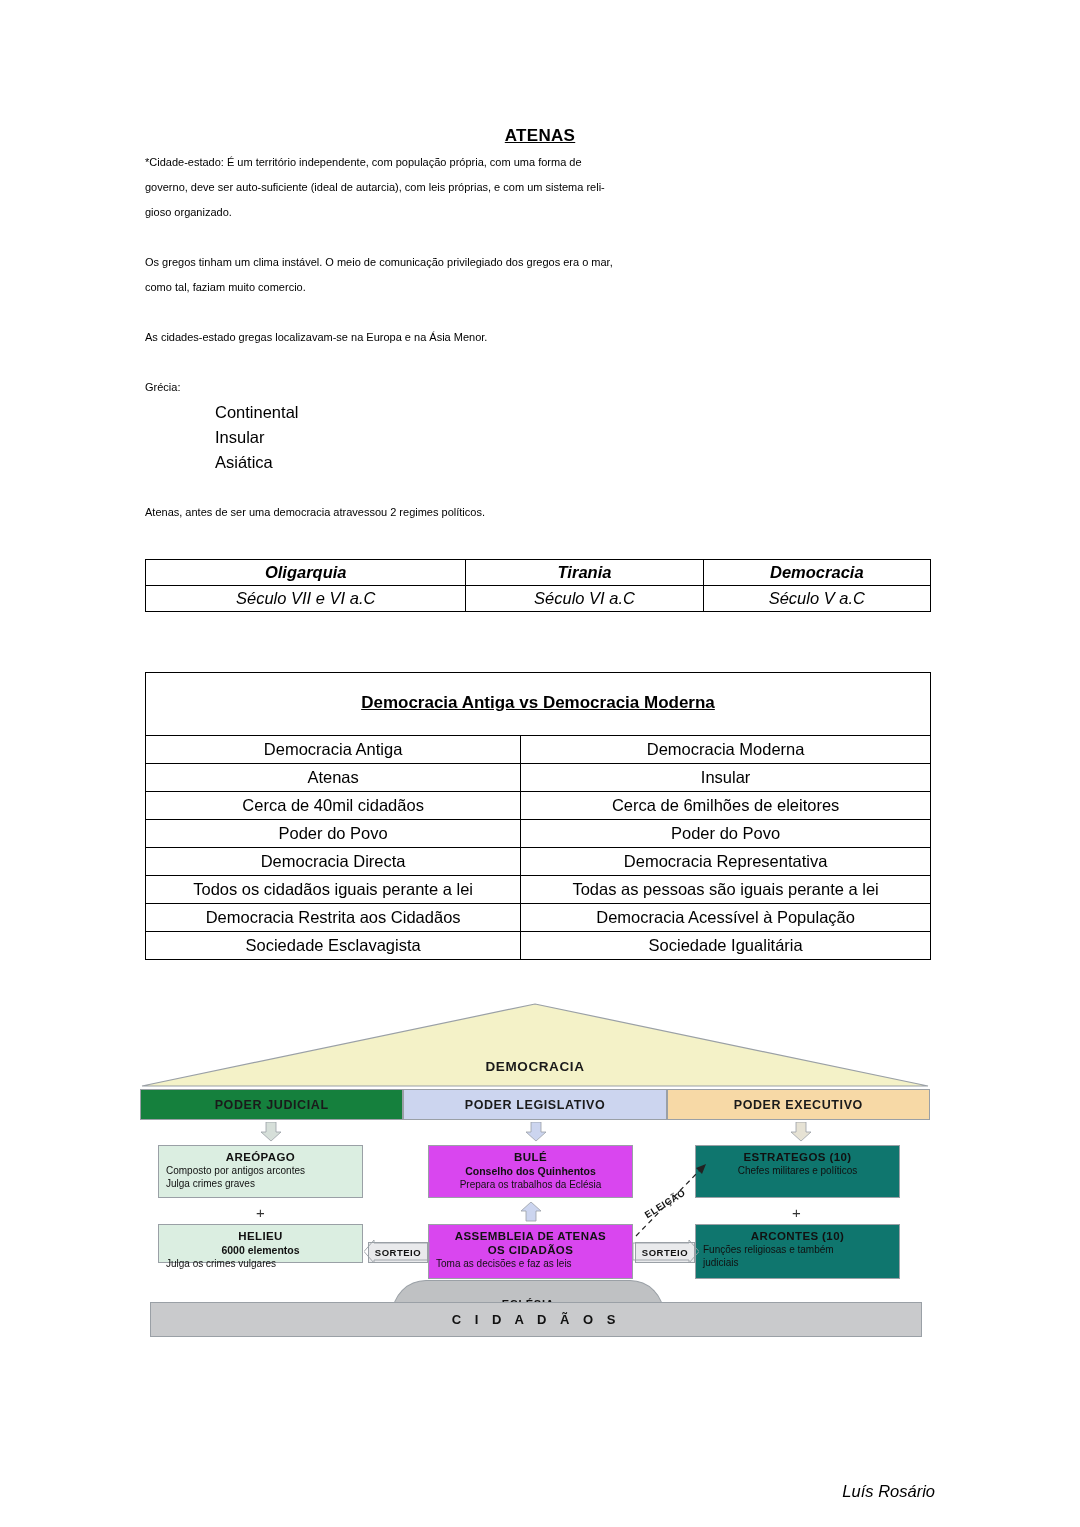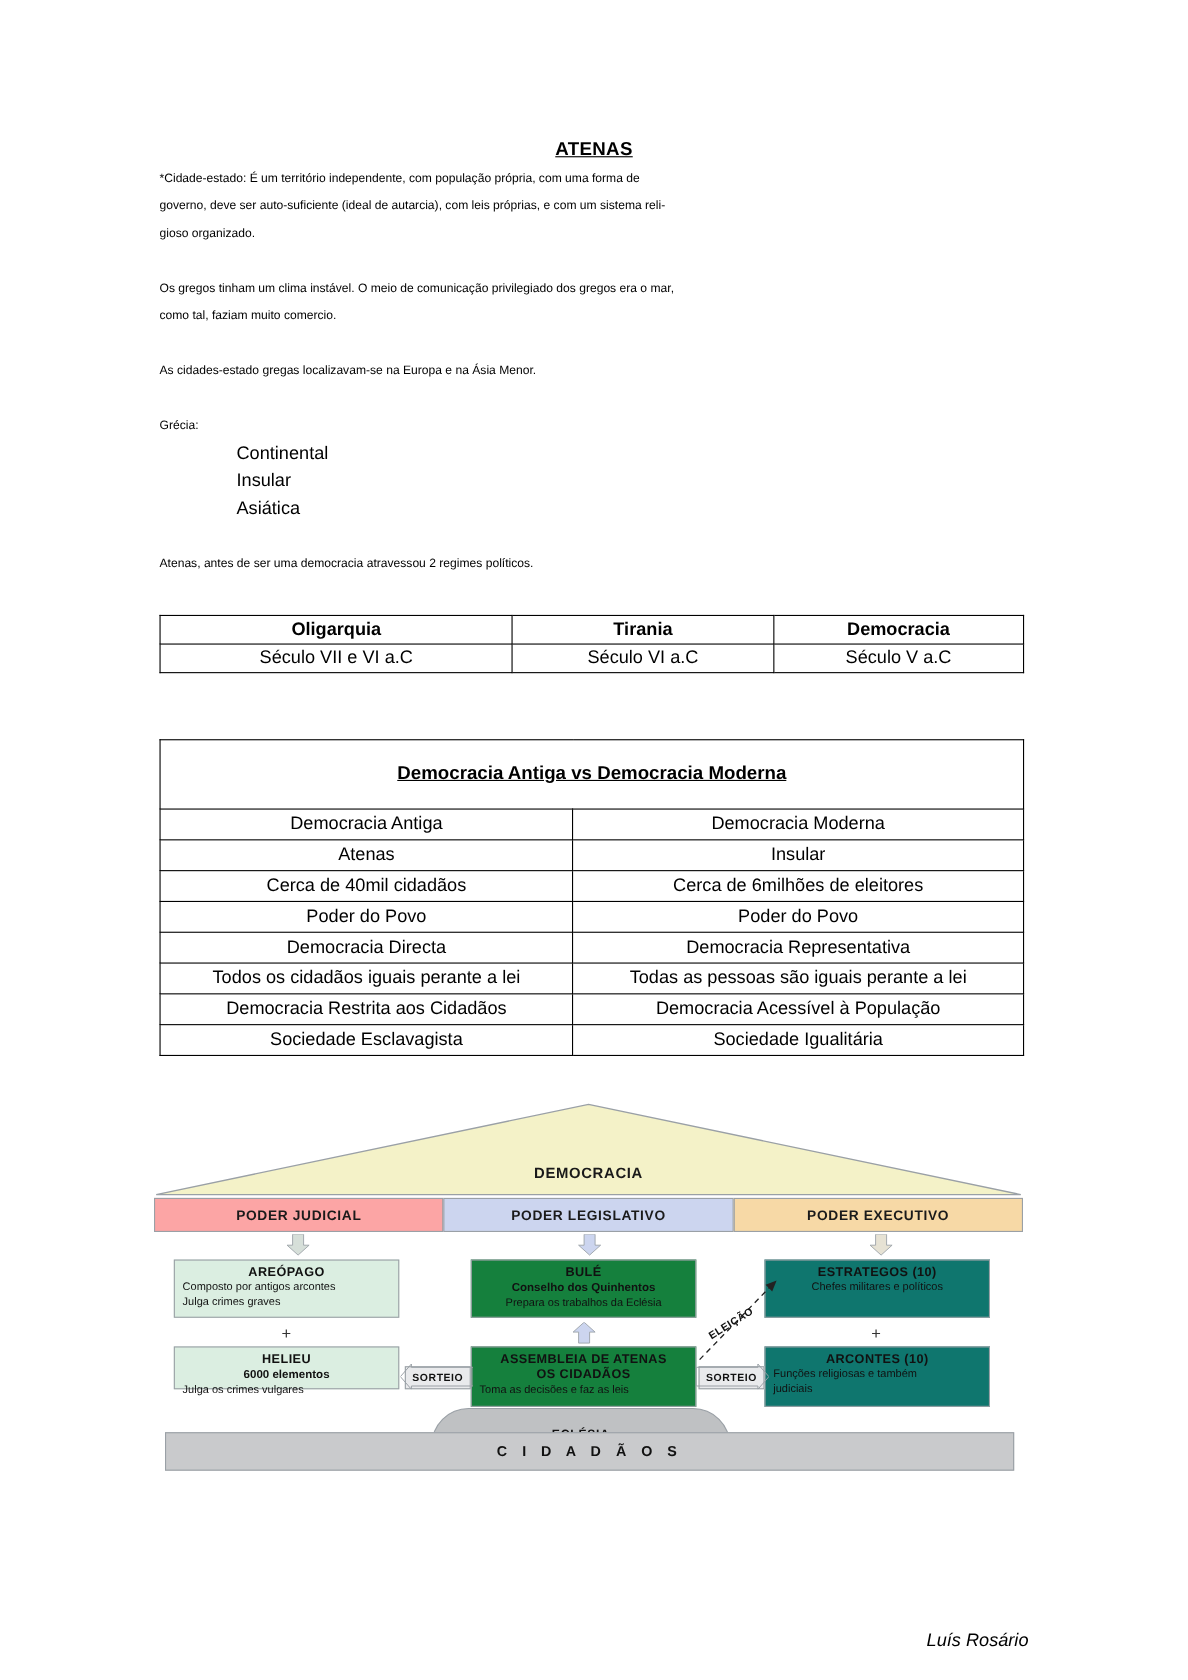--- a/index.html
+++ b/index.html
@@ -58,21 +58,21 @@
   }
   table.tbl td, table.tbl th {
     border: 1px solid #000;
     text-align: center;
     padding: 3px 4px;
     font-weight: normal;
   }
   table.tbl th {
     font-weight: bold;
   }
-  .regimes-wrap { margin-top: 34px; }
+  .regimes-wrap { margin-top: 34px; font-style: italic; }
 
   
   .cmp-wrap { margin-top: 60px; }
   table.cmp {
     border-collapse: collapse;
     width: 786px;
     font-size: 16.5px;
   }
   table.cmp td {
     border: 1px solid #000;
@@ -119,21 +119,21 @@
     flex: 1;
     display: flex;
     align-items: center;
     justify-content: center;
     font-size: 12.5px;
     font-weight: bold;
     letter-spacing: 0.6px;
     color: #1a1a1a;
     border: 1px solid #9aa0a6;
   }
-  .pw-jud { background: #fca5a5; }
+  .pw-jud { background: #15803d; }
   .pw-leg { background: #ccd5ef; }
   .pw-exe { background: #f7d9a6; }
 
   .col-arrow {
     position: absolute;
     width: 22px; height: 20px;
   }
   .col-arrow svg { display:block; }
 
   .box {
@@ -156,21 +156,21 @@
     text-align: center;
     font-weight: bold;
     font-size: 10.5px;
     margin-bottom: 1px;
   }
   .box .bd {
     font-size: 10px;
     line-height: 12.5px;
   }
   .bg-green { background: #dbeee1; }
-  .bg-blue  { background: #15803d; }
+  .bg-blue  { background: #d946ef; }
   .bg-org   { background: #0f766e; }
 
   .plus {
     position: absolute;
     font-size: 15px;
     color: #333;
     font-weight: normal;
   }
 
   .sort {

